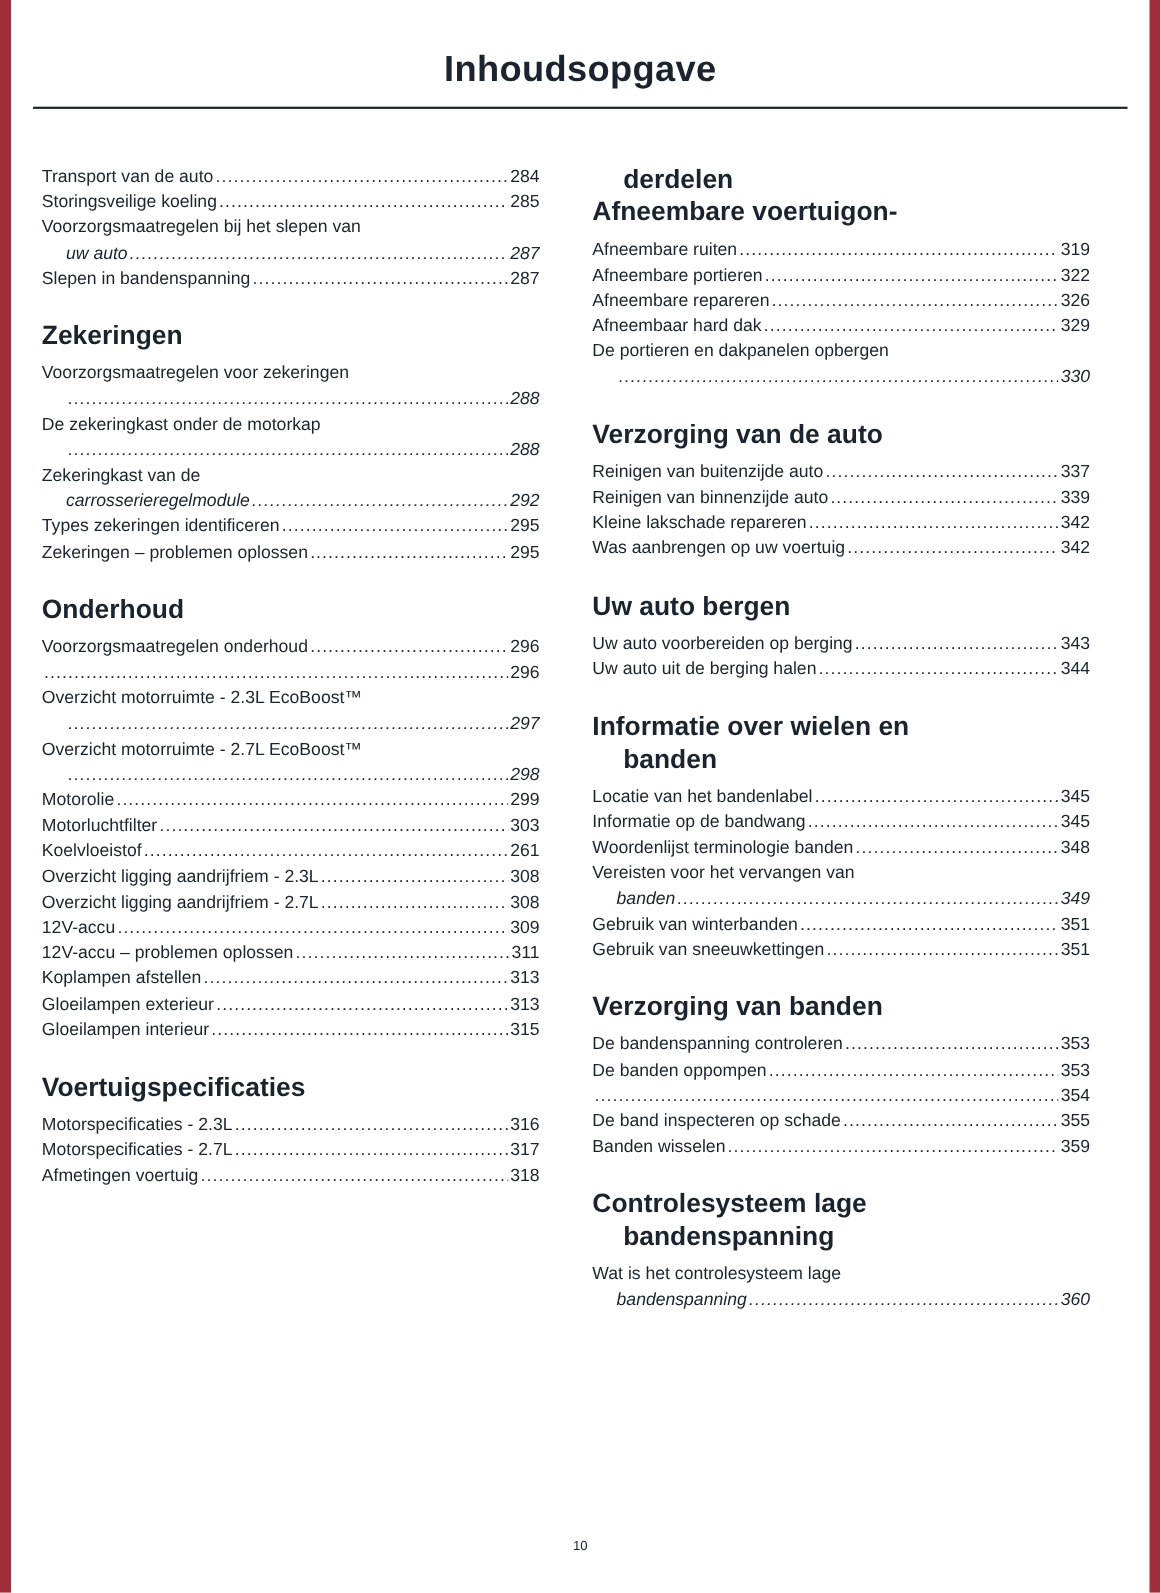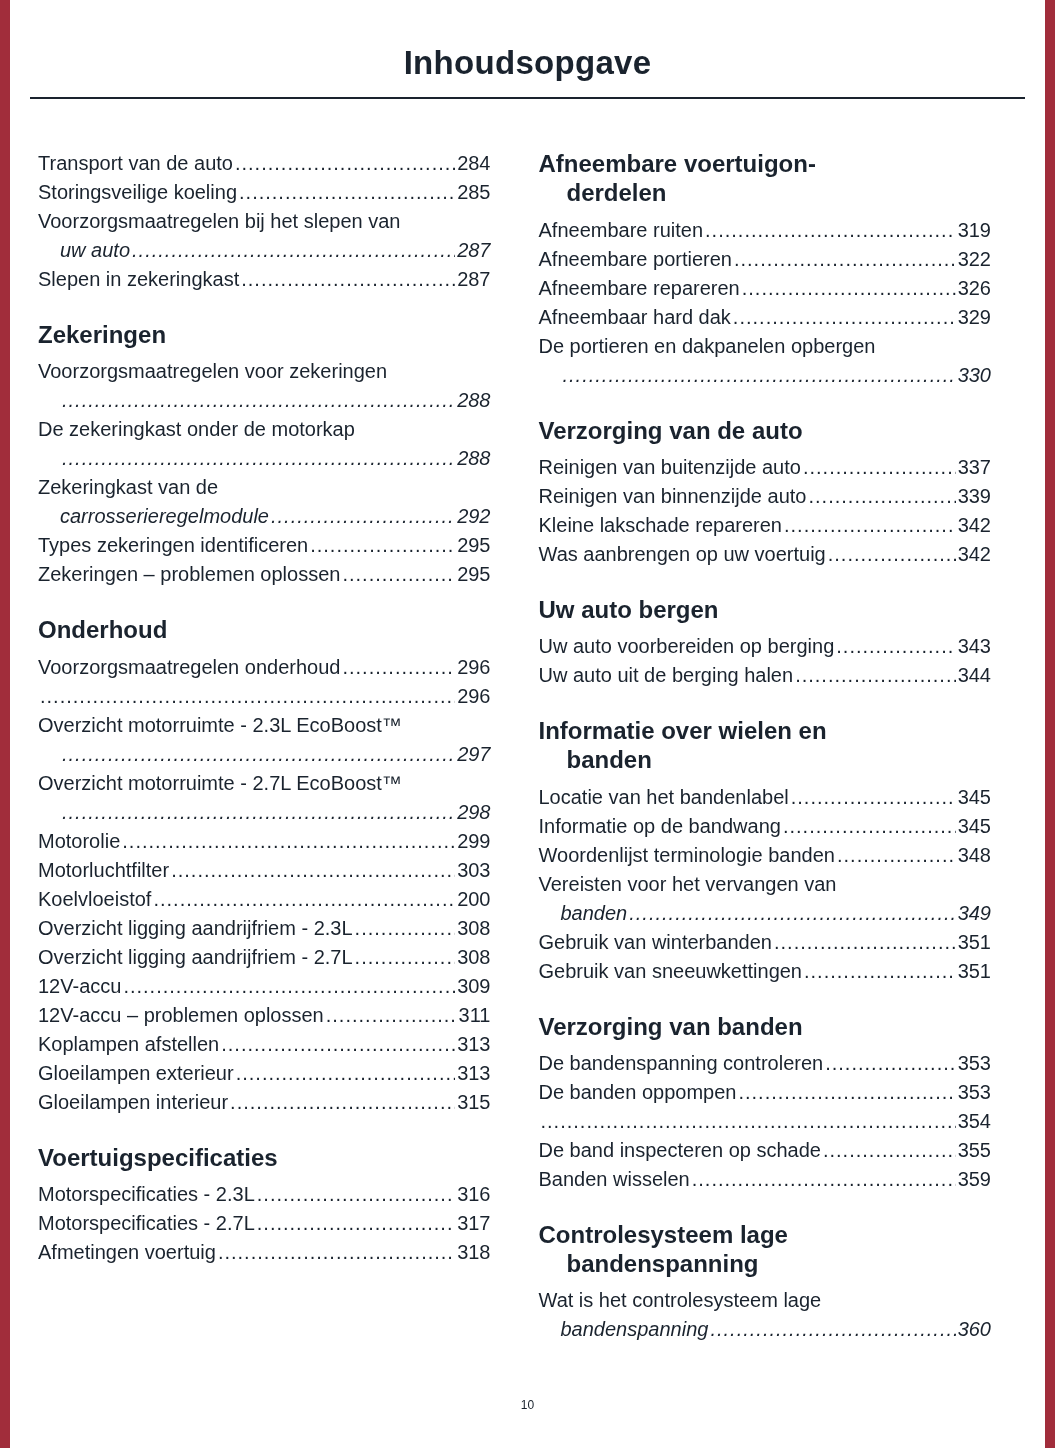--- a/index.html
+++ b/index.html
@@ -35,21 +35,21 @@
   .col{flex:1;min-width:0;}
   .toc-block{margin:0;}
   .toc-heading{
     font-size:24px;
     font-weight:bold;
     line-height:1.22;
     margin:26px 0 8px 0;
   }
   .col > .toc-block:first-child .toc-heading{margin-top:0;}
   .h-line.cont{padding-left:28px;}
-  .toc-entry{font-size:20px;line-height:1.45;}
+  .toc-entry{font-size:16px;line-height:1.45;}
   .entry-first{white-space:nowrap;}
   .entry-row{display:flex;align-items:baseline;}
   .entry-row.cont{padding-left:22px;font-style:italic;}
   .entry-label{white-space:nowrap;}
   .dots{
     flex:1;
     min-width:10px;
     overflow:hidden;
     white-space:nowrap;
     letter-spacing:1px;
@@ -97,21 +97,21 @@
           <div class="toc-entry">
             <div class="entry-first">Voorzorgsmaatregelen bij het slepen van</div>
             <div class="entry-row cont">
               <span class="entry-label">uw auto</span>
               <span class="dots">....................................................................................................................................................................................</span>
               <span class="pg">287</span>
             </div>
           </div>
           <div class="toc-entry">
             <div class="entry-row">
-              <span class="entry-label">Slepen in zekeringkast</span>
+              <span class="entry-label">Slepen in bandenspanning</span>
               <span class="dots">....................................................................................................................................................................................</span>
               <span class="pg">287</span>
             </div>
           </div>
         </section>
         <section class="toc-block">
           <h2 class="toc-heading">
             <div class="h-line">Zekeringen</div>
           </h2>
           <div class="toc-entry">
@@ -197,21 +197,21 @@
             <div class="entry-row">
               <span class="entry-label">Motorluchtfilter</span>
               <span class="dots">....................................................................................................................................................................................</span>
               <span class="pg">303</span>
             </div>
           </div>
           <div class="toc-entry">
             <div class="entry-row">
               <span class="entry-label">Koelvloeistof</span>
               <span class="dots">....................................................................................................................................................................................</span>
-              <span class="pg">200</span>
+              <span class="pg">261</span>
             </div>
           </div>
           <div class="toc-entry">
             <div class="entry-row">
               <span class="entry-label">Overzicht ligging aandrijfriem - 2.3L</span>
               <span class="dots">....................................................................................................................................................................................</span>
               <span class="pg">308</span>
             </div>
           </div>
           <div class="toc-entry">
@@ -280,22 +280,22 @@
               <span class="entry-label">Afmetingen voertuig</span>
               <span class="dots">....................................................................................................................................................................................</span>
               <span class="pg">318</span>
             </div>
           </div>
         </section>
       </div>
     <div class="col">
         <section class="toc-block">
           <h2 class="toc-heading">
+            <div class="h-line cont">derdelen</div>
             <div class="h-line">Afneembare voertuigon-</div>
-            <div class="h-line cont">derdelen</div>
           </h2>
           <div class="toc-entry">
             <div class="entry-row">
               <span class="entry-label">Afneembare ruiten</span>
               <span class="dots">....................................................................................................................................................................................</span>
               <span class="pg">319</span>
             </div>
           </div>
           <div class="toc-entry">
             <div class="entry-row">

